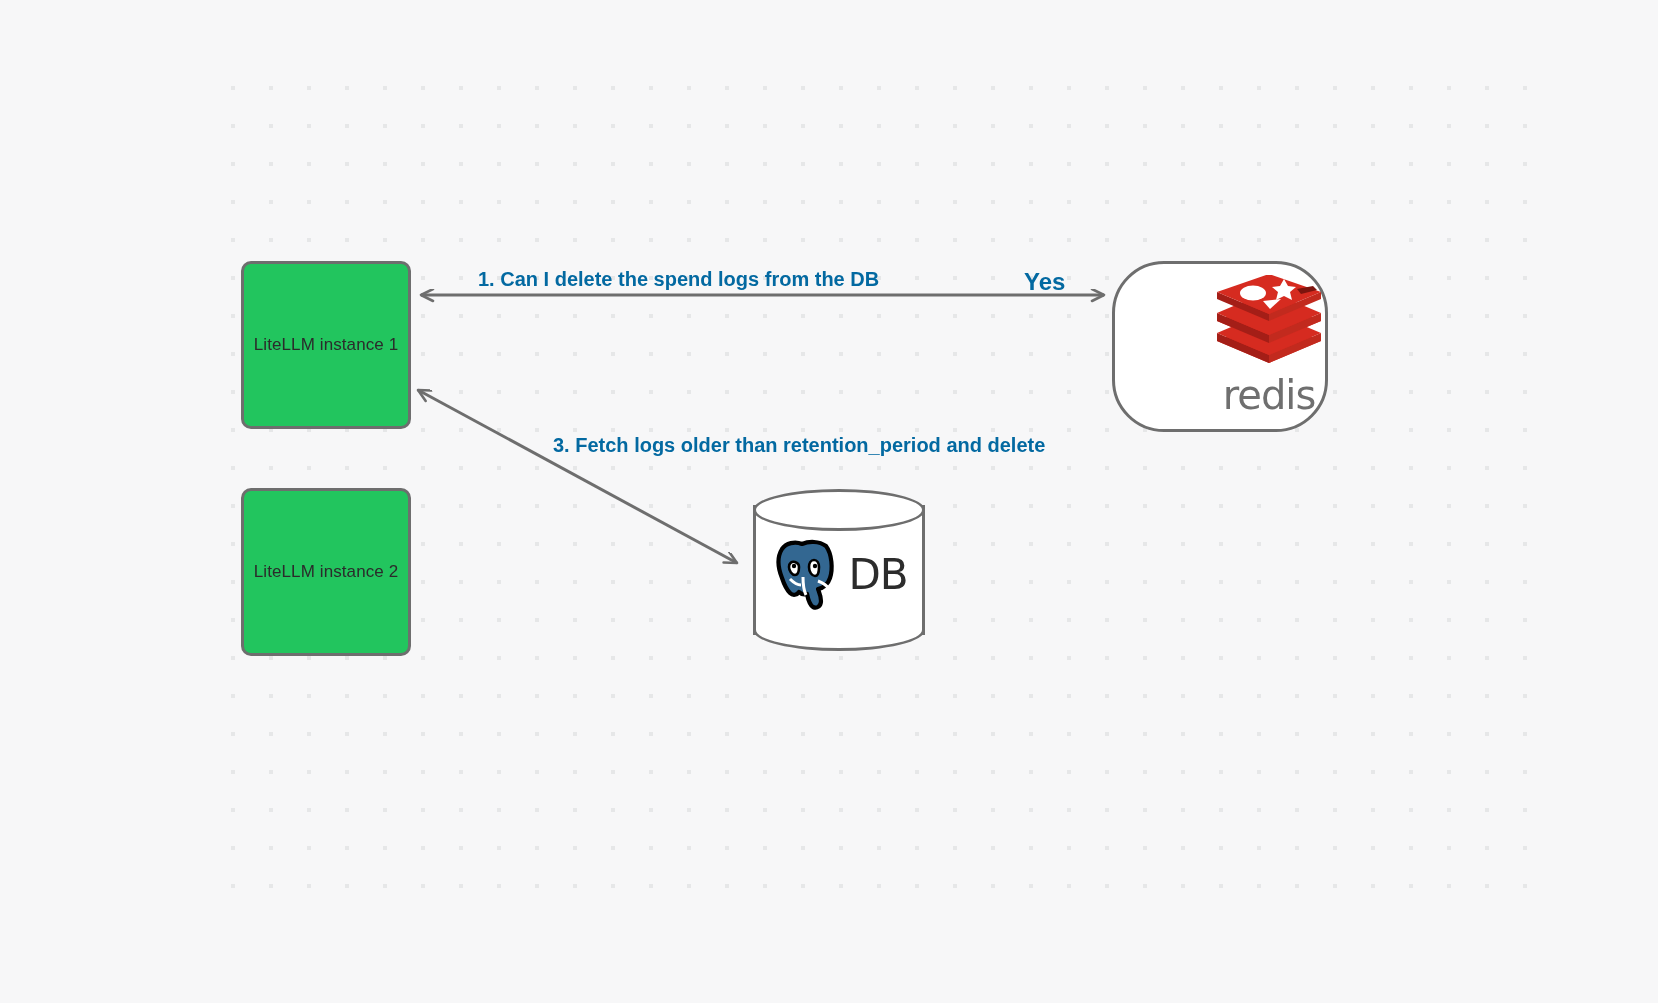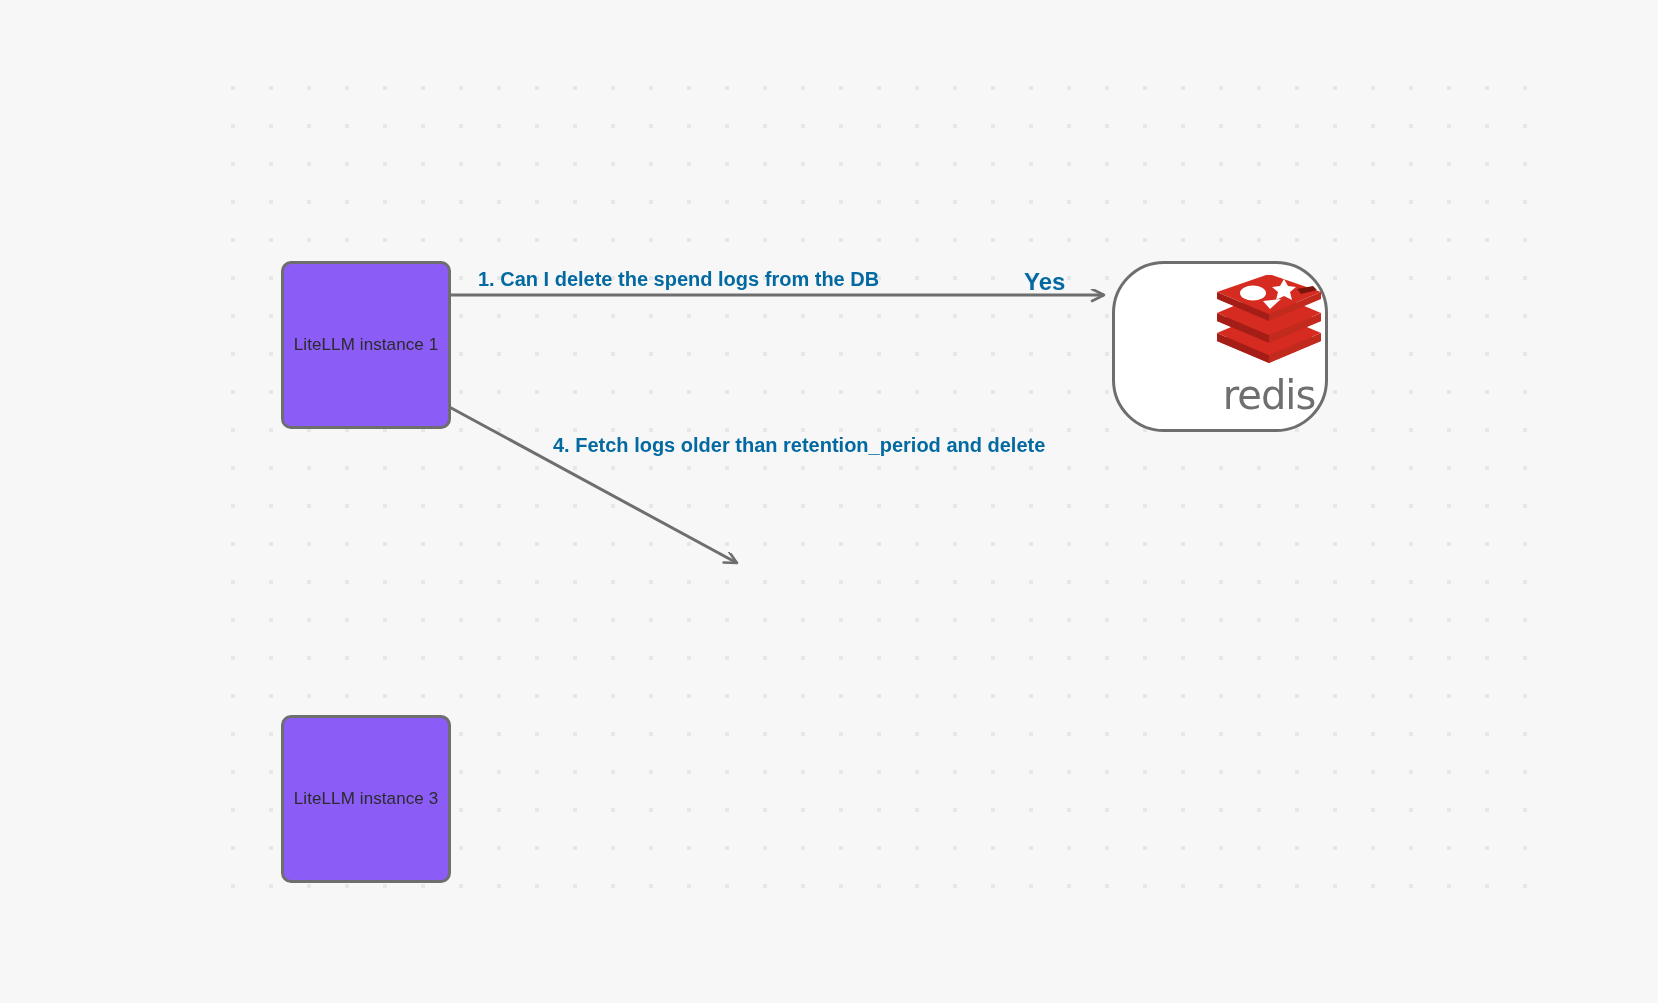--- a/index.html
+++ b/index.html
@@ -30,28 +30,27 @@
     height: 845px;
     background-image: radial-gradient(#e6e7e8 2.2px, transparent 2.3px);
     background-size: 38px 38px;
     background-position: 14px 14px;
     pointer-events: none;
   }
 
   
   .node-box {
     position: absolute;
-    background: #8b5cf6;
+    background: #22c55e;
     border: 3px solid #6e6e6e;
     border-radius: 10px;
     box-sizing: border-box;
     display: flex;
     align-items: center;
     justify-content: center;
-    margin-left: 40px;
   }
   .node-box .node-label {
     font-size: 17px;
     color: #2b2b2b;
     font-family: "Liberation Sans", sans-serif;
     letter-spacing: .1px;
   }
 
   #node-litellm-1 { left: 241px; top: 261px; width: 170px; height: 168px; }
   #node-litellm-2 { left: 241px; top: 488px; width: 170px; height: 168px; }
@@ -181,24 +180,24 @@
 
     <line x1="421" y1="295" x2="1104" y2="295" stroke="#6e6e6e" stroke-width="3" marker-start="url(#arrow-left)" marker-end="url(#arrow-right)"></line>
 
     <line x1="418" y1="390" x2="737" y2="563" stroke="#6e6e6e" stroke-width="3" marker-start="url(#arrow-left)" marker-end="url(#arrow-right)"></line>
   </svg>
 
   <div class="node-box" id="node-litellm-1">
     <span class="node-label">LiteLLM instance 1</span>
   </div>
 
-
-  <div class="node-box" id="node-litellm-3">
-    <span class="node-label">LiteLLM instance 3</span>
-  </div>
+  <div class="node-box" id="node-litellm-2">
+    <span class="node-label">LiteLLM instance 2</span>
+  </div>
+
 
   <div id="node-redis">
     <div class="redis-logo-wrap">
       <span>
         <svg width="112" height="92" viewBox="0 0 112 92">
 
           <path d="M4 66 L56 44 L108 66 L56 88 Z" fill="#d62b20"></path>
           <path d="M4 66 L4 58 L56 80 L56 88 Z" fill="#a41e17"></path>
           <path d="M108 66 L108 58 L56 80 L56 88 Z" fill="#c22a1e"></path>
           <path d="M4 58 L56 36 L108 58 L56 80 Z" fill="#d62b20"></path>
@@ -215,18 +214,46 @@
           <ellipse cx="40" cy="18" rx="13" ry="7.5" fill="#ffffff"></ellipse>
           <path d="M71 4 L75 11 L83 12 L77 17 L79 25 L71 21 L63 25 L65 17 L59 12 L67 11 Z" fill="#ffffff"></path>
           <path d="M50 26 L68 24 L57 34 Z" fill="#ffffff"></path>
           <path d="M84 14 L100 11 L104 15 L88 19 Z" fill="#7c140e"></path>
         </svg>
       </span>
       <span class="redis-wordmark">redis</span>
     </div>
   </div>
 
+  <div id="node-db">
+    <div class="cyl-body"></div>
+    <div class="cyl-bottom"></div>
+    <div class="cyl-top"></div>
+    <div class="db-inner">
+      <span>
+        <svg width="76" height="76" viewBox="0 0 76 76">
+          <g stroke="#000000" stroke-width="4.2" stroke-linejoin="round" fill="#336791">
+            <path d="M56 11 C49 6 39 6 32 9 C25 6 16 8 12 14 C7 22 8 33 12 43
+                     C14 49 17 55 20 58 C23 61 27 60 29 57
+                     C31 59 34 60 37 59 C38 64 40 70 43 72
+                     C47 74 51 71 51 66 C51 61 49 57 48 54
+                     C53 53 58 49 60 43 C63 34 62 19 56 11 Z"></path>
+          </g>
+          <g fill="#ffffff" stroke="#000000" stroke-width="2.6">
+            <path d="M25 27 C22 26 19 28 19 32 C19 36 22 40 25 40 C28 40 29 36 29 32 C29 29 28 28 25 27 Z"></path>
+            <path d="M44 25 C41 25 39 28 39 32 C39 37 42 41 45 41 C48 41 49 37 49 32 C49 28 47 25 44 25 Z"></path>
+          </g>
+          <circle cx="24" cy="31" r="2.2" fill="#000000"></circle>
+          <circle cx="45" cy="31" r="2.2" fill="#000000"></circle>
+          <path d="M33 42 C33 49 34 56 36 60" fill="none" stroke="#ffffff" stroke-width="3"></path>
+          <path d="M48 46 C53 48 57 50 58 53" fill="none" stroke="#ffffff" stroke-width="3"></path>
+          <path d="M20 44 C24 48 28 50 31 50" fill="none" stroke="#ffffff" stroke-width="3"></path>
+        </svg>
+      </span>
+      <span class="db-text">DB</span>
+    </div>
+  </div>
 
   <div class="edge-label" id="label-step-1">1.  Can I delete the spend logs from the DB</div>
   <div class="edge-label" id="label-yes">Yes</div>
-  <div class="edge-label" id="label-step-2">4.  Fetch logs older than retention_period and delete</div>
+  <div class="edge-label" id="label-step-2">3.  Fetch logs older than retention_period and delete</div>
 
 </div>
 
 </body></html>

